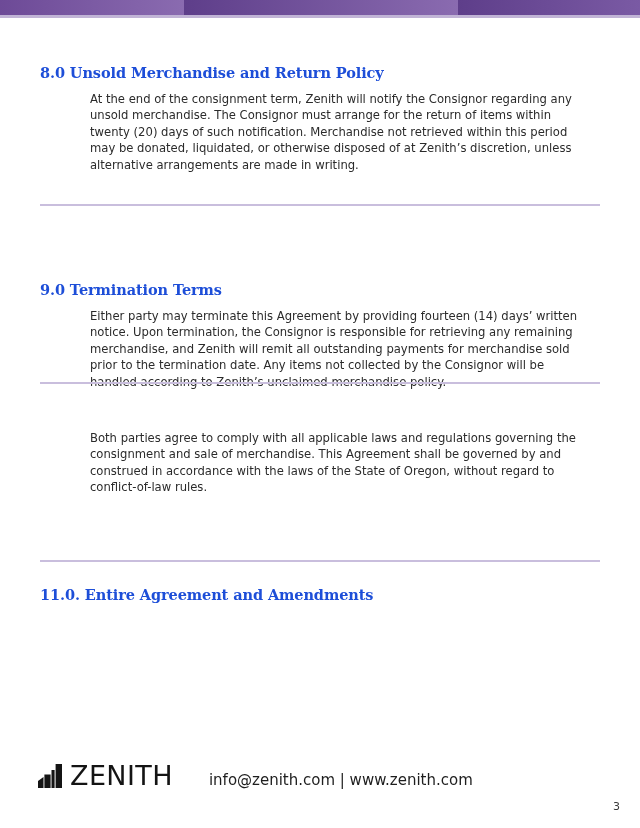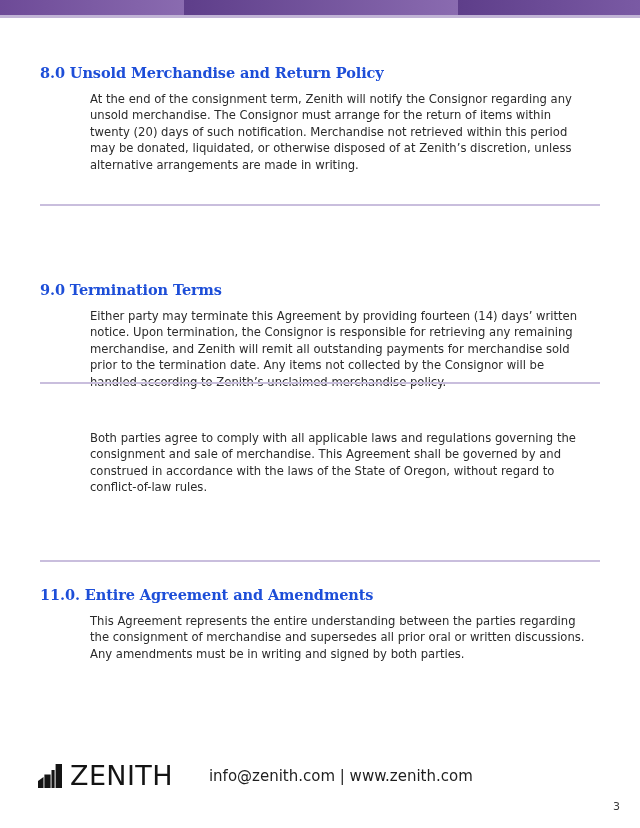--- a/index.html
+++ b/index.html
@@ -89,21 +89,21 @@
     left: 0;
     top: 762px;
     width: 640px;
     height: 60px;
   }
   .footer-inner {
     position: absolute;
     left: 38px;
     top: 0;
     display: flex;
-    align-items: center;
+    align-items: flex-end;
   }
   .logo-mark {
     width: 28px;
     height: 26px;
     display: block;
     margin-right: 4px;
   }
   .logo-word {
     font-family: "DejaVu Sans", sans-serif;
     font-size: 27px;
@@ -155,21 +155,20 @@
   <div class="divider div-2"></div>
 
   <div class="section sec-10">
     <p class="section-body">Both parties agree to comply with all applicable laws and regulations governing the consignment and sale of merchandise. This Agreement shall be governed by and construed in accordance with the laws of the State of Oregon, without regard to conflict-of-law rules.</p>
   </div>
 
   <div class="divider div-3"></div>
 
   <div class="section sec-11">
     <h2 class="section-heading">11.0. Entire Agreement and Amendments</h2>
-    <p class="section-body">This Agreement represents the entire understanding between the parties regarding the consignment of merchandise and supersedes all prior oral or written discussions. Any amendments must be in writing and signed by both parties.</p>
   </div>
 
 </div>
 
 <div class="footer">
   <div class="footer-inner">
     <svg class="logo-mark" viewBox="0 0 28 26">
       <path d="M0 18 L0 25 L5.5 25 L5.5 14 Z" fill="#141414"></path>
       <rect x="6.4" y="11.5" width="6.2" height="13.5" fill="#141414"></rect>
       <rect x="13.5" y="7" width="3.1" height="18" fill="#141414"></rect>

